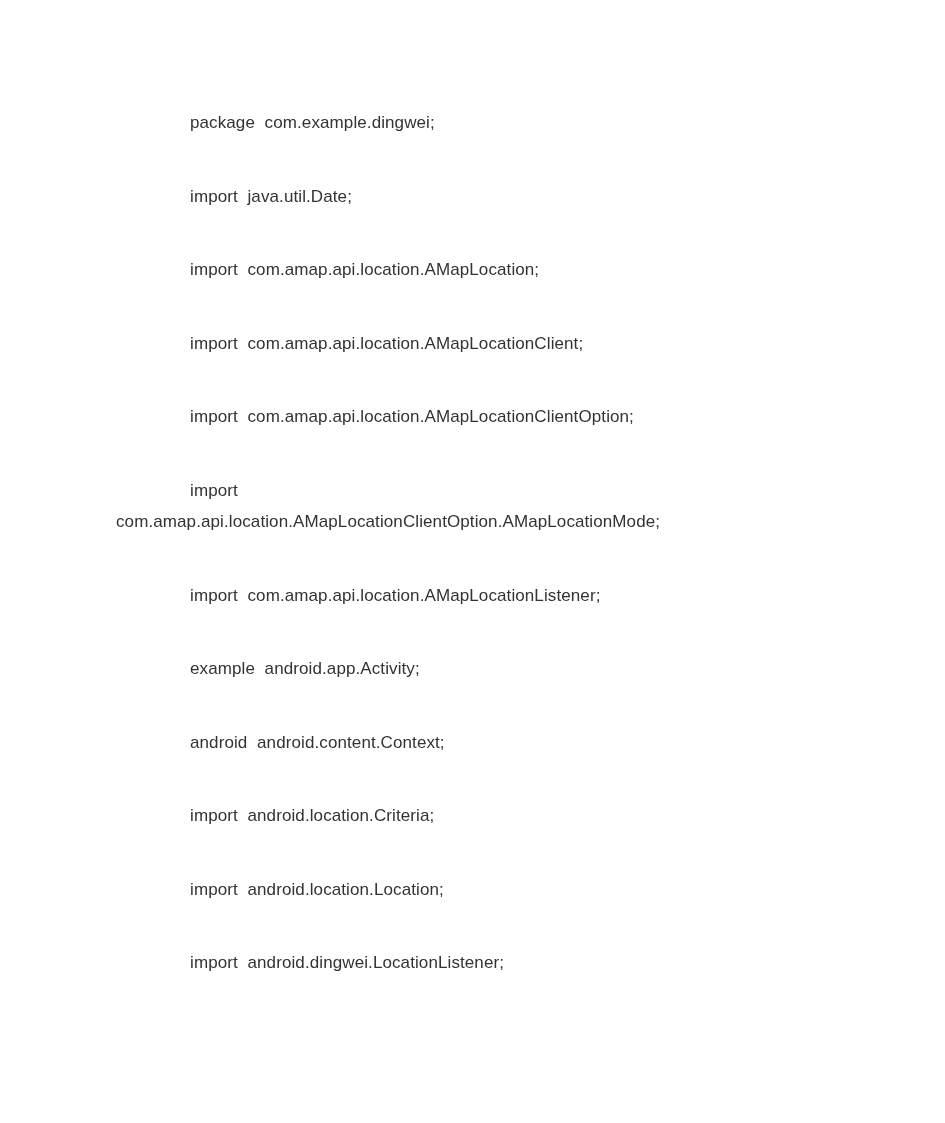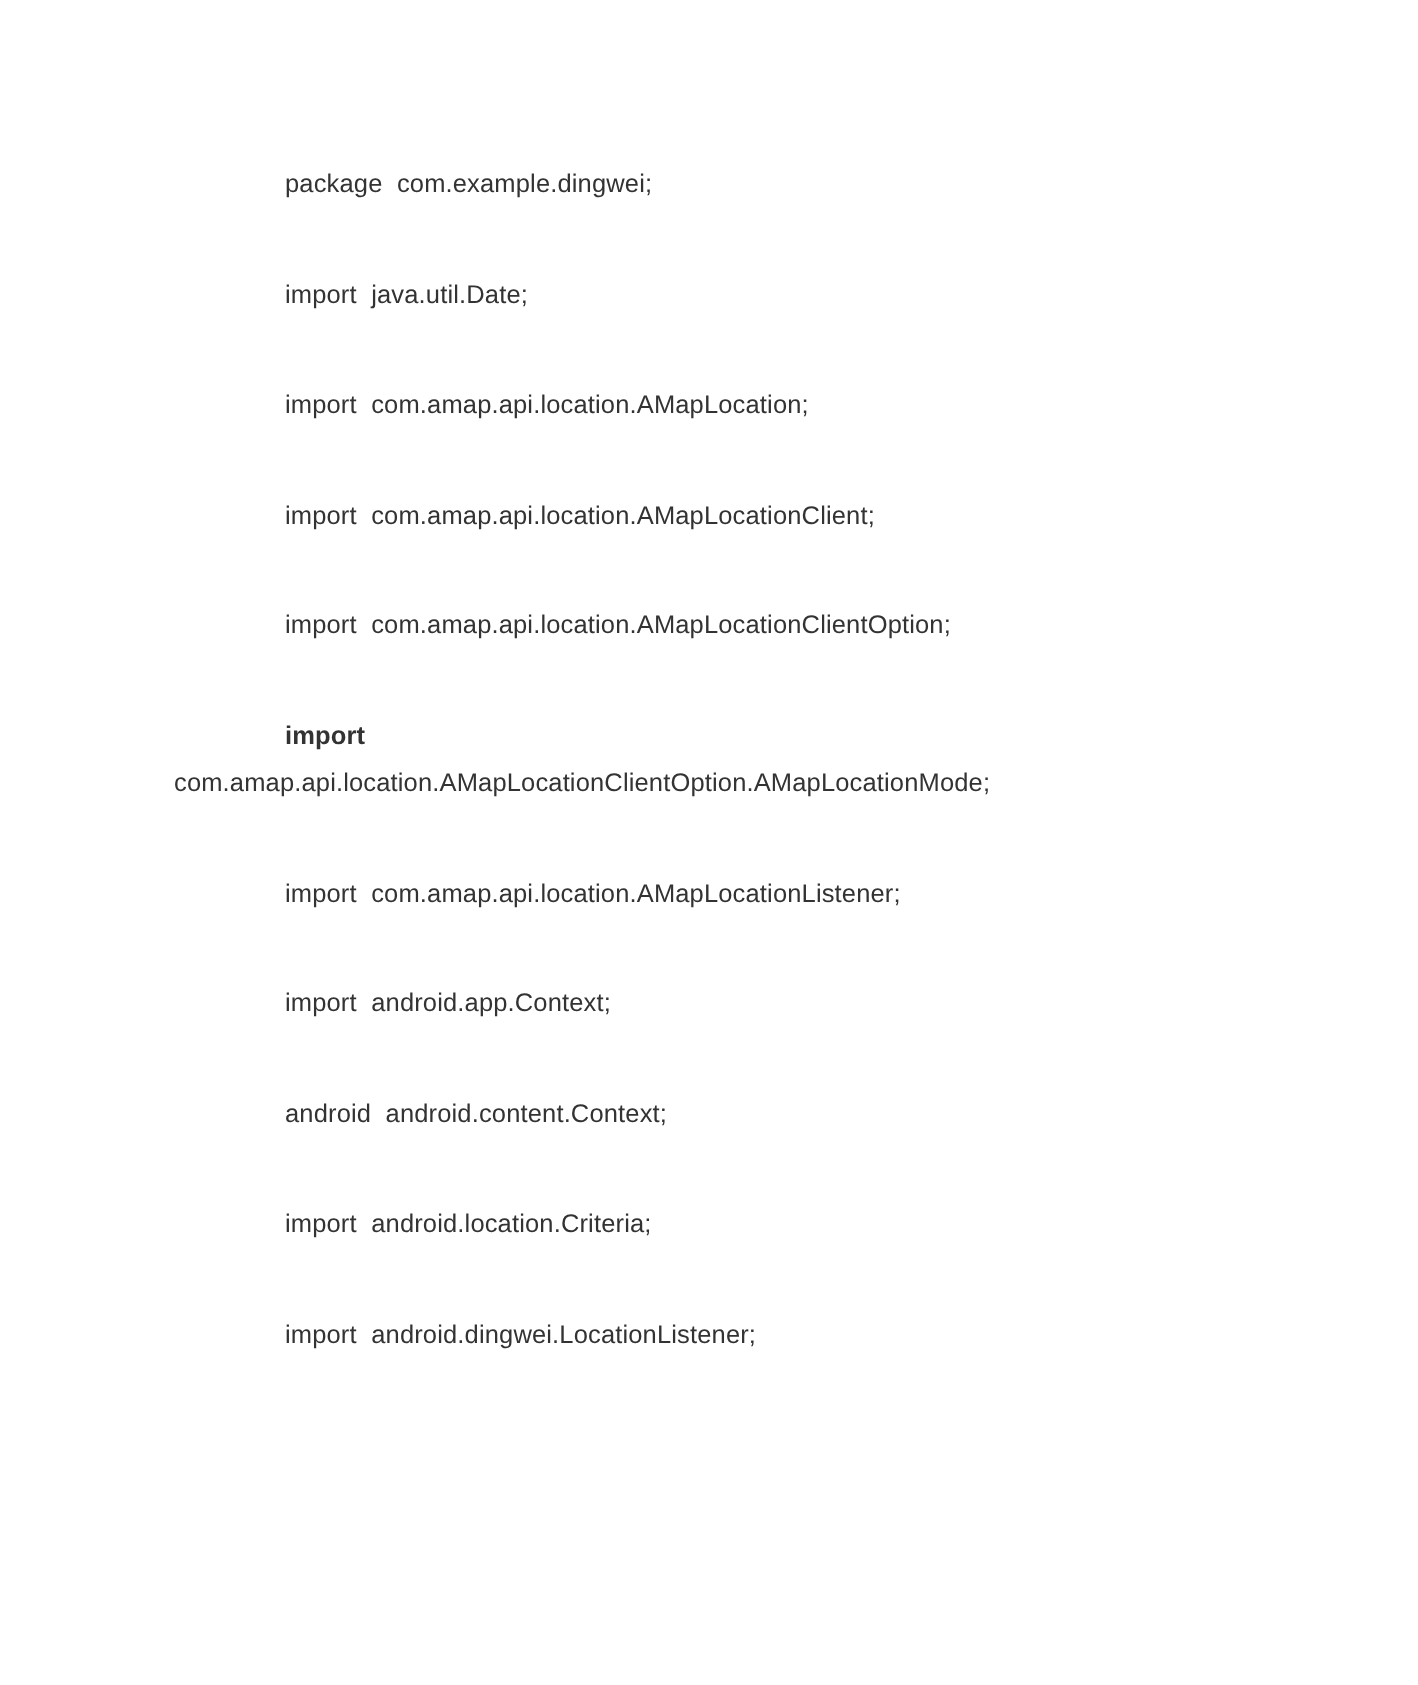--- a/index.html
+++ b/index.html
@@ -21,21 +21,20 @@
   }
   .code-line {
     margin-left: 90px;
     margin-bottom: 48px;
     white-space: pre-wrap;
     word-break: break-word;
     letter-spacing: 0.1px;
   }
   .code-line.wrap-head {
     margin-bottom: 6px;
-    font-weight: bold;
   }
   .code-line.wrap-tail {
     margin-left: 16px;
     margin-bottom: 48px;
   }
 </style>
 </head>
 <body>
 
 <div class="page">
@@ -43,18 +42,19 @@
   <div class="code-line">package  com.example.dingwei;</div>
   <div class="code-line">import  java.util.Date;</div>
   <div class="code-line">import  com.amap.api.location.AMapLocation;</div>
   <div class="code-line">import  com.amap.api.location.AMapLocationClient;</div>
   <div class="code-line">import  com.amap.api.location.AMapLocationClientOption;</div>
 
   <div class="code-line wrap-head">import</div>
   <div class="code-line wrap-tail">com.amap.api.location.AMapLocationClientOption.AMapLocationMode;</div>
 
   <div class="code-line">import  com.amap.api.location.AMapLocationListener;</div>
-  <div class="code-line">import  android.app.Context;</div>
+  <div class="code-line">example  android.app.Activity;</div>
   <div class="code-line">android  android.content.Context;</div>
   <div class="code-line">import  android.location.Criteria;</div>
+  <div class="code-line">import  android.location.Location;</div>
   <div class="code-line">import  android.dingwei.LocationListener;</div>
 
 </div>
 
 </body></html>

